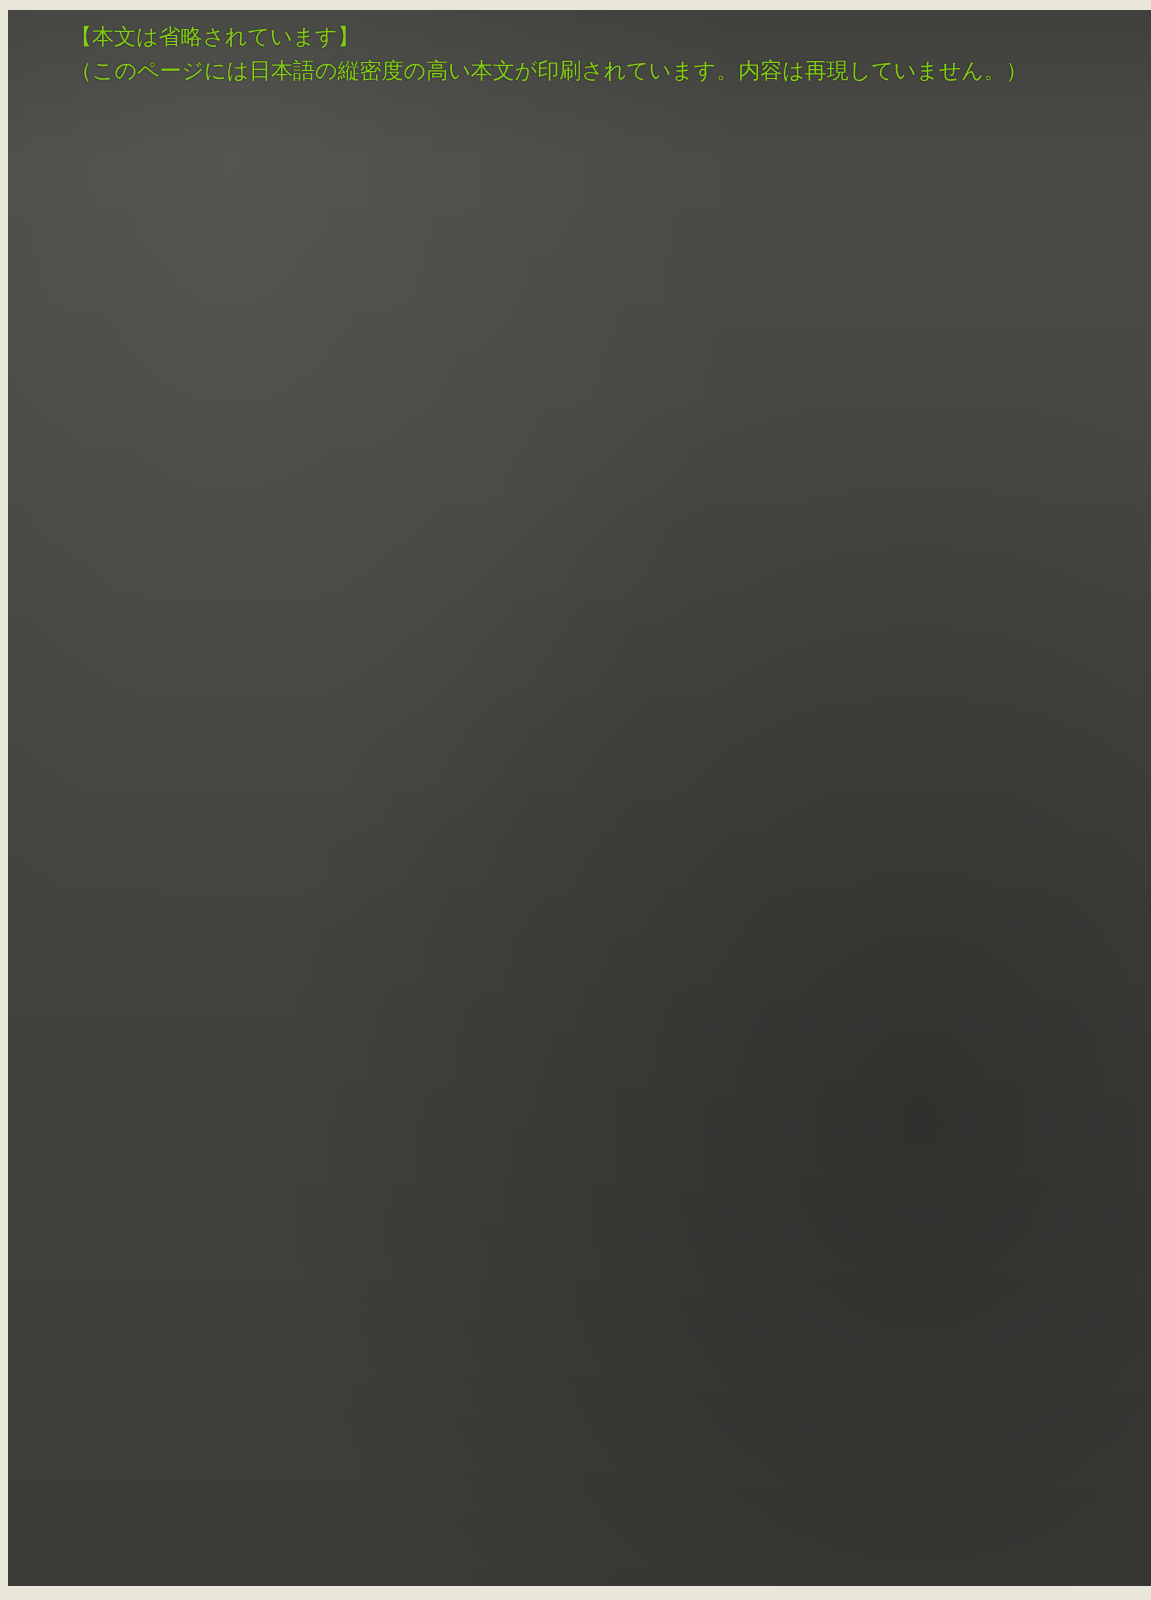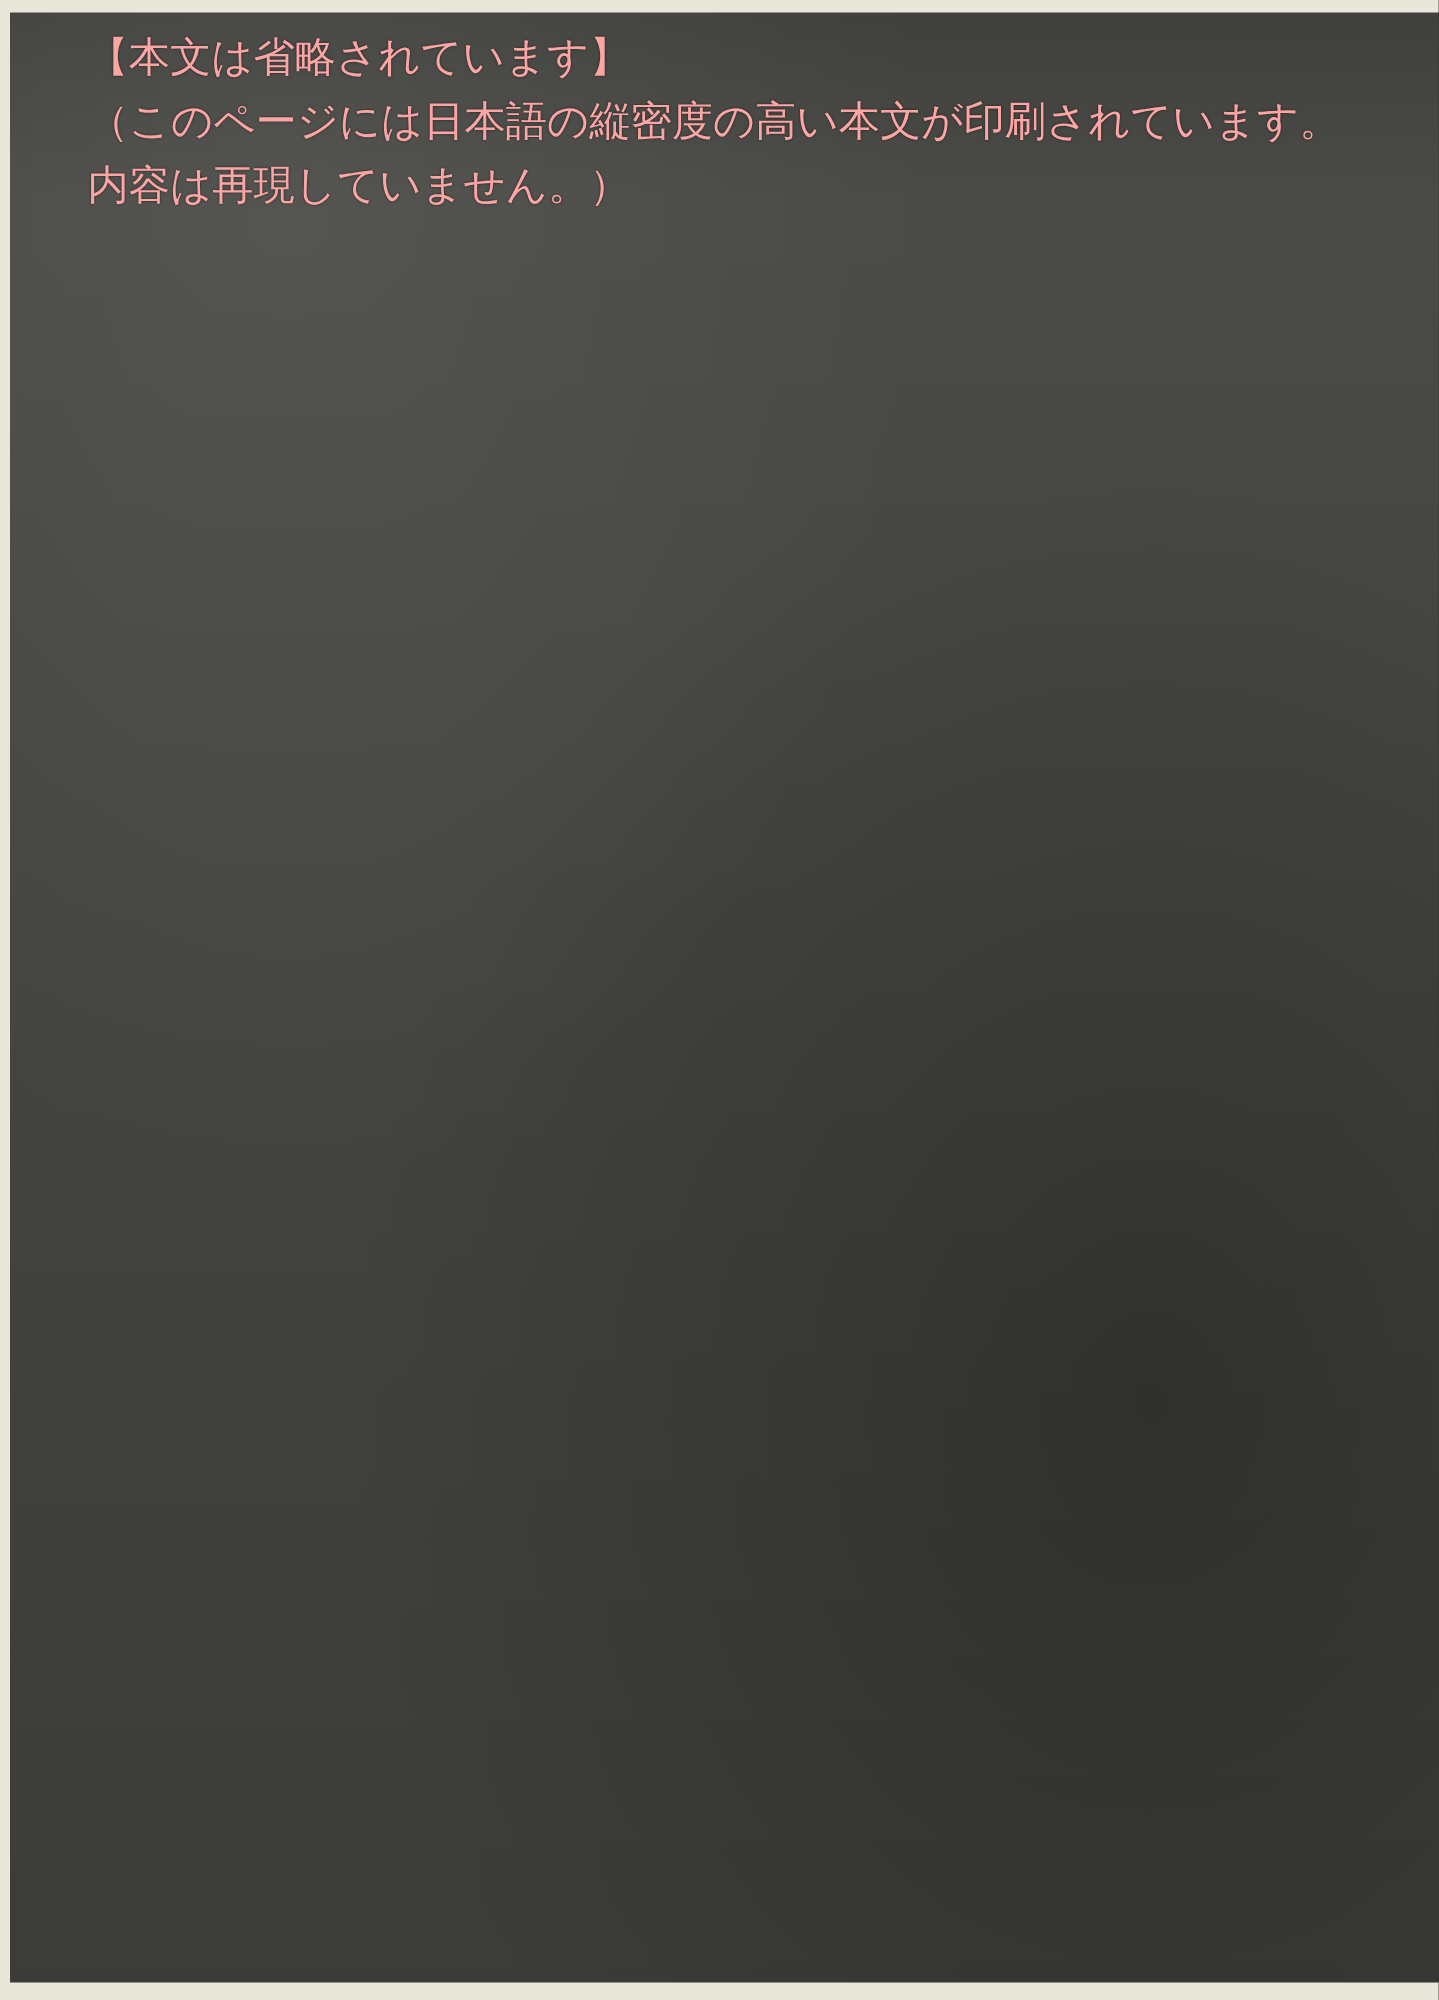--- a/index.html
+++ b/index.html
@@ -14,21 +14,21 @@
       radial-gradient(ellipse at 80% 70%, rgba(0,0,0,.25), transparent 50%),
       linear-gradient(180deg, rgba(0,0,0,.15), rgba(0,0,0,0) 10%, rgba(0,0,0,.2));
     pointer-events:none;
   }
   .edge { position:absolute; background:#e9e6da; }
   .edge.top { left:0; right:0; top:0; height:10px; }
   .edge.bottom { left:0; right:0; bottom:0; height:14px; }
   .edge.left { left:0; top:0; bottom:0; width:8px; }
   .text-block {
     position:absolute; left:70px; right:60px; top:20px; bottom:40px;
-    color:#fca5a5; font-size:33px; line-height:1.55;
+    color:#84cc16; font-size:22px; line-height:1.55;
     text-shadow:0 0 2px rgba(0,0,0,.6);
     white-space:pre-wrap; overflow:hidden;
   }
 </style>
 </head>
 <body>
 
 <div class="page">
   <div class="edge top"></div>
   <div class="edge bottom"></div>

